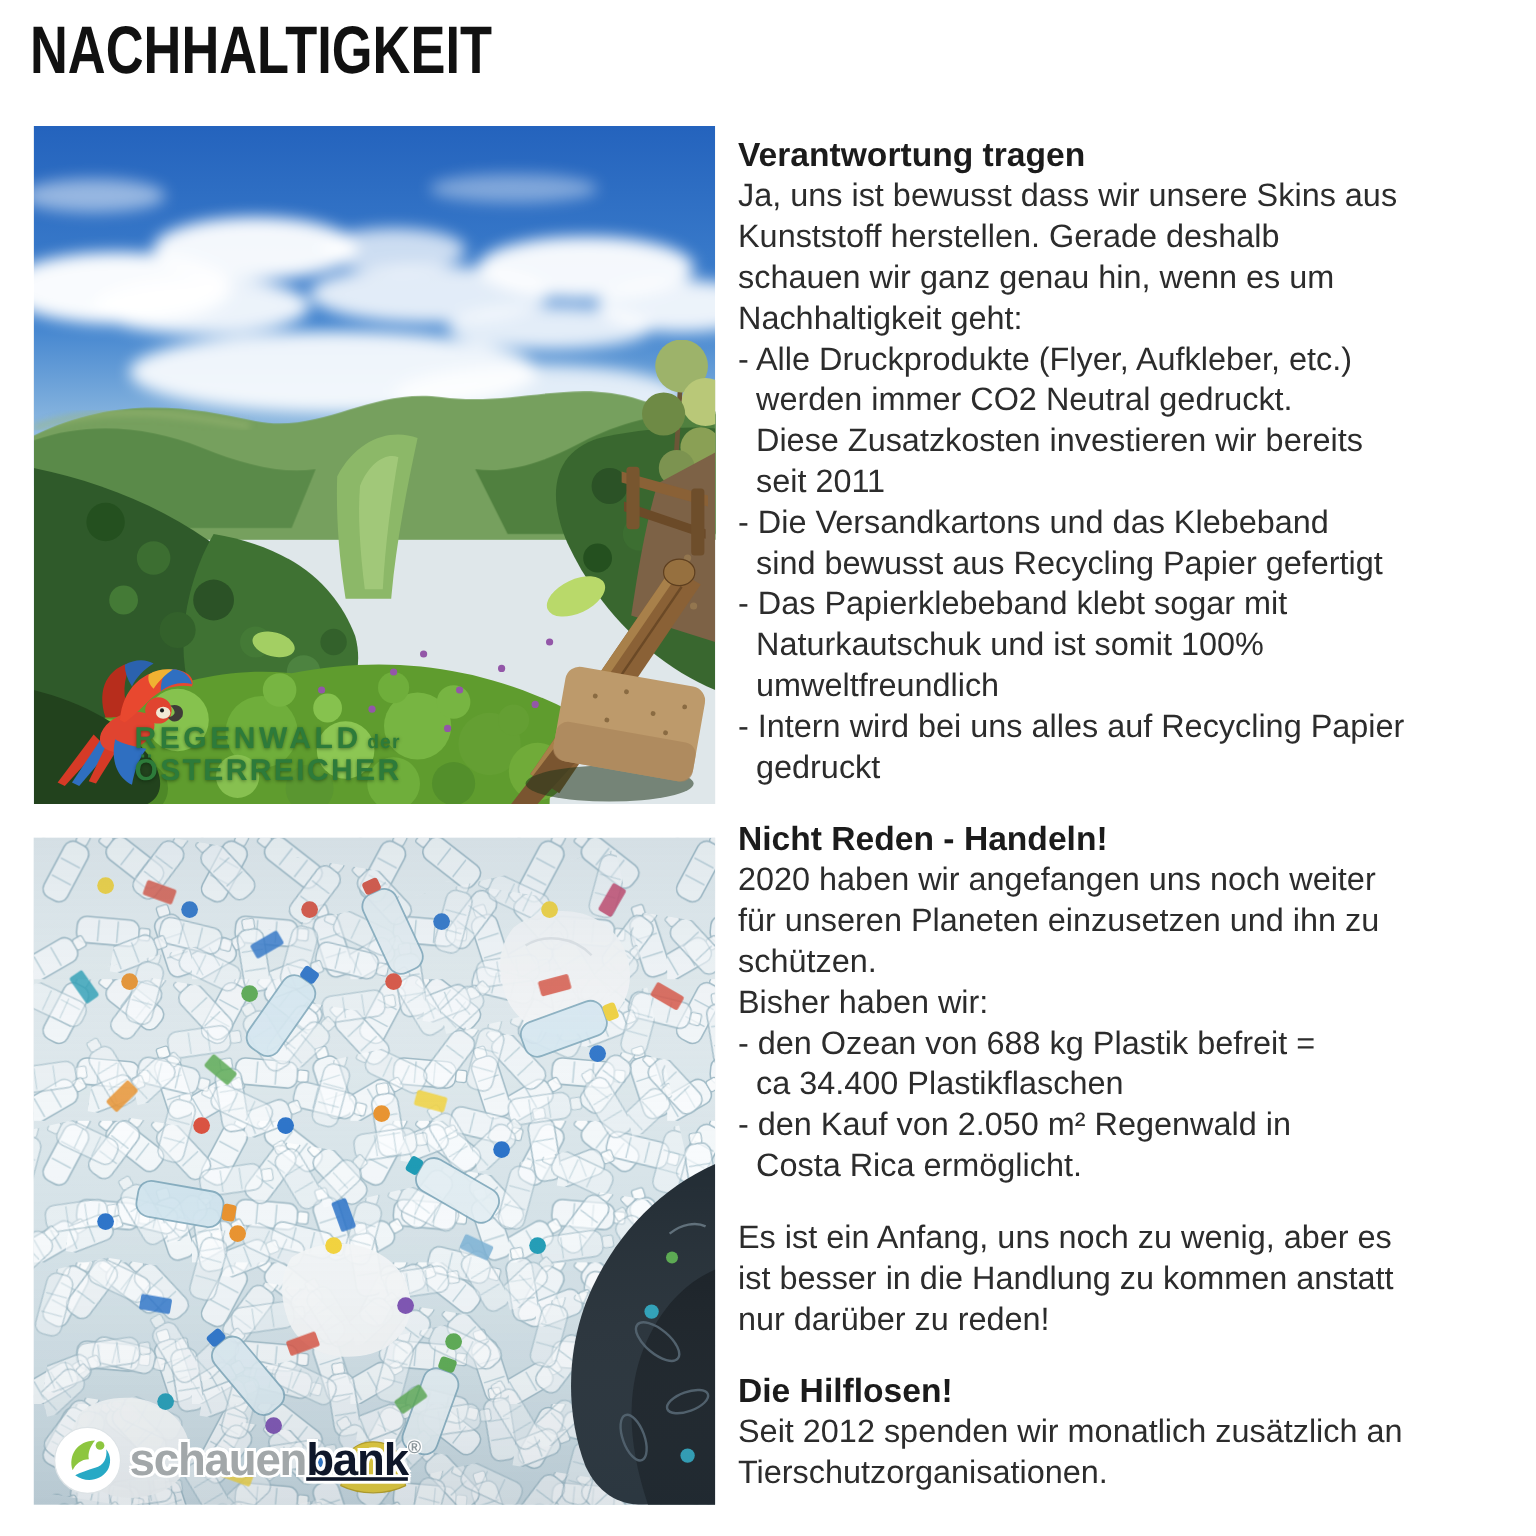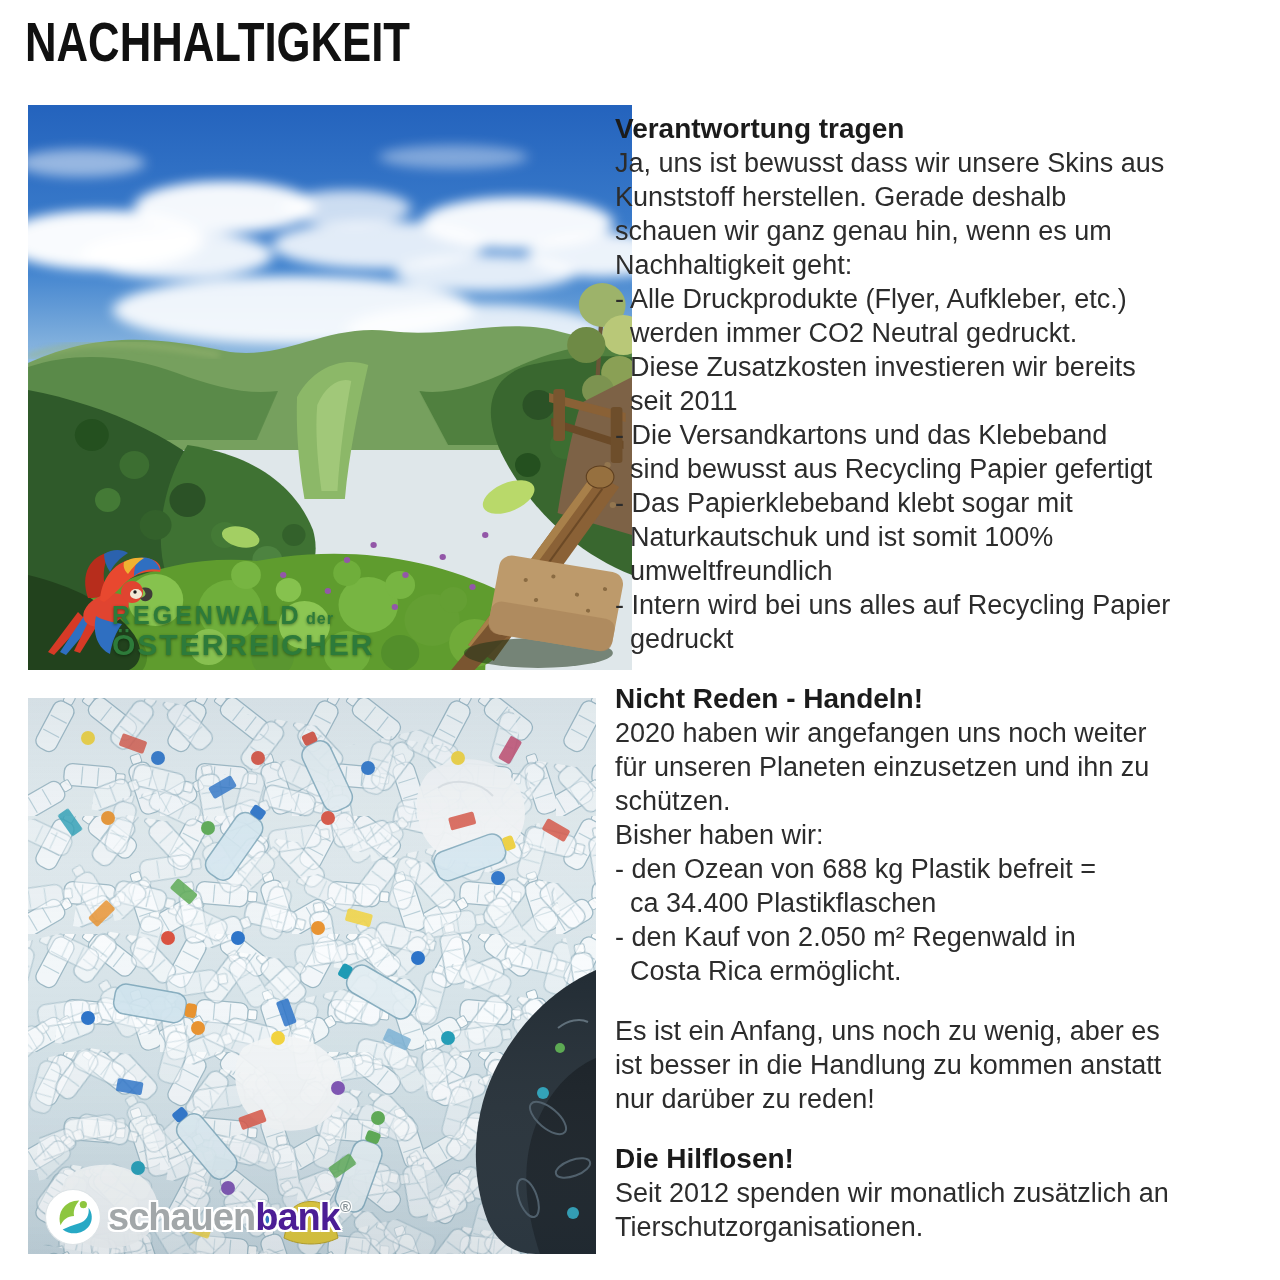--- a/index.html
+++ b/index.html
@@ -17,48 +17,48 @@
   #rainforest-photo{top:105px;height:565px;}
   #plastic-photo{top:698px;height:556px;}
   .scene{position:absolute;inset:0;width:100%;height:100%;display:block;}
 
   
   .rf-logo{position:absolute;left:84px;top:497px;line-height:1.08;
            color:#2d7b3a;font-weight:bold;
            text-shadow:0 1px 3px rgba(0,25,0,.45);}
   .rf-line1{font-size:25px;letter-spacing:3px;}
   .rf-der{font-size:16px;letter-spacing:1px;font-weight:bold;}
-  .rf-line2{font-size:30px;letter-spacing:2px;}
+  .rf-line2{font-size:25px;letter-spacing:2px;}
   .parrot{position:absolute;left:16px;top:442px;width:120px;height:112px;}
 
   
   .pb-logo{position:absolute;left:16px;bottom:8px;display:flex;align-items:center;}
   .pb-mark{width:58px;height:58px;margin-right:6px;flex:none;}
   .pb-text{font-weight:bold;font-size:38px;letter-spacing:-1px;line-height:1;
            text-shadow:-2px -2px 0 #fff,2px -2px 0 #fff,-2px 2px 0 #fff,2px 2px 0 #fff,
                         0 2px 0 #fff,0 -2px 0 #fff,2px 0 0 #fff,-2px 0 0 #fff;}
   .pb-plastic{color:#a2a7a9;}
-  .pb-bank{color:#4c1d95;}
+  .pb-bank{color:#0f172a;text-decoration:underline;}
   .pb-reg{font-size:15px;color:#8a9499;vertical-align:18px;font-weight:bold;
           text-shadow:-1px -1px 0 #fff,1px -1px 0 #fff,-1px 1px 0 #fff,1px 1px 0 #fff;}
 
   
   .right-col{position:absolute;left:615px;top:112px;width:668px;}
   .sec{margin:0 0 26px 0;}
   .sec h2{margin:0;font-size:28px;line-height:34px;font-weight:bold;color:#1b1b1b;}
   .sec p{margin:0;font-size:27px;line-height:34px;color:#2c2c2c;white-space:pre-wrap;}
 </style>
 </head>
 <body>
 
 <div class="page">
 
   <h1 class="title">NACHHALTIGKEIT</h1>
 
-  <figure class="photo" id="rainforest-photo" style="margin:0;padding-left:36px;">
+  <figure class="photo" id="rainforest-photo" style="margin:0;">
     <svg class="scene" viewBox="0 0 568 565" preserveAspectRatio="none">
       <defs>
         <linearGradient id="sky" x1="0" y1="0" x2="0" y2="1">
           <stop offset="0" stop-color="#2463bd"></stop>
           <stop offset=".55" stop-color="#4284cf"></stop>
           <stop offset="1" stop-color="#b6d5e9"></stop>
         </linearGradient>
         <filter id="b6">
             <feGaussianBlur stdDeviation="6"></feGaussianBlur>
           </filter>

